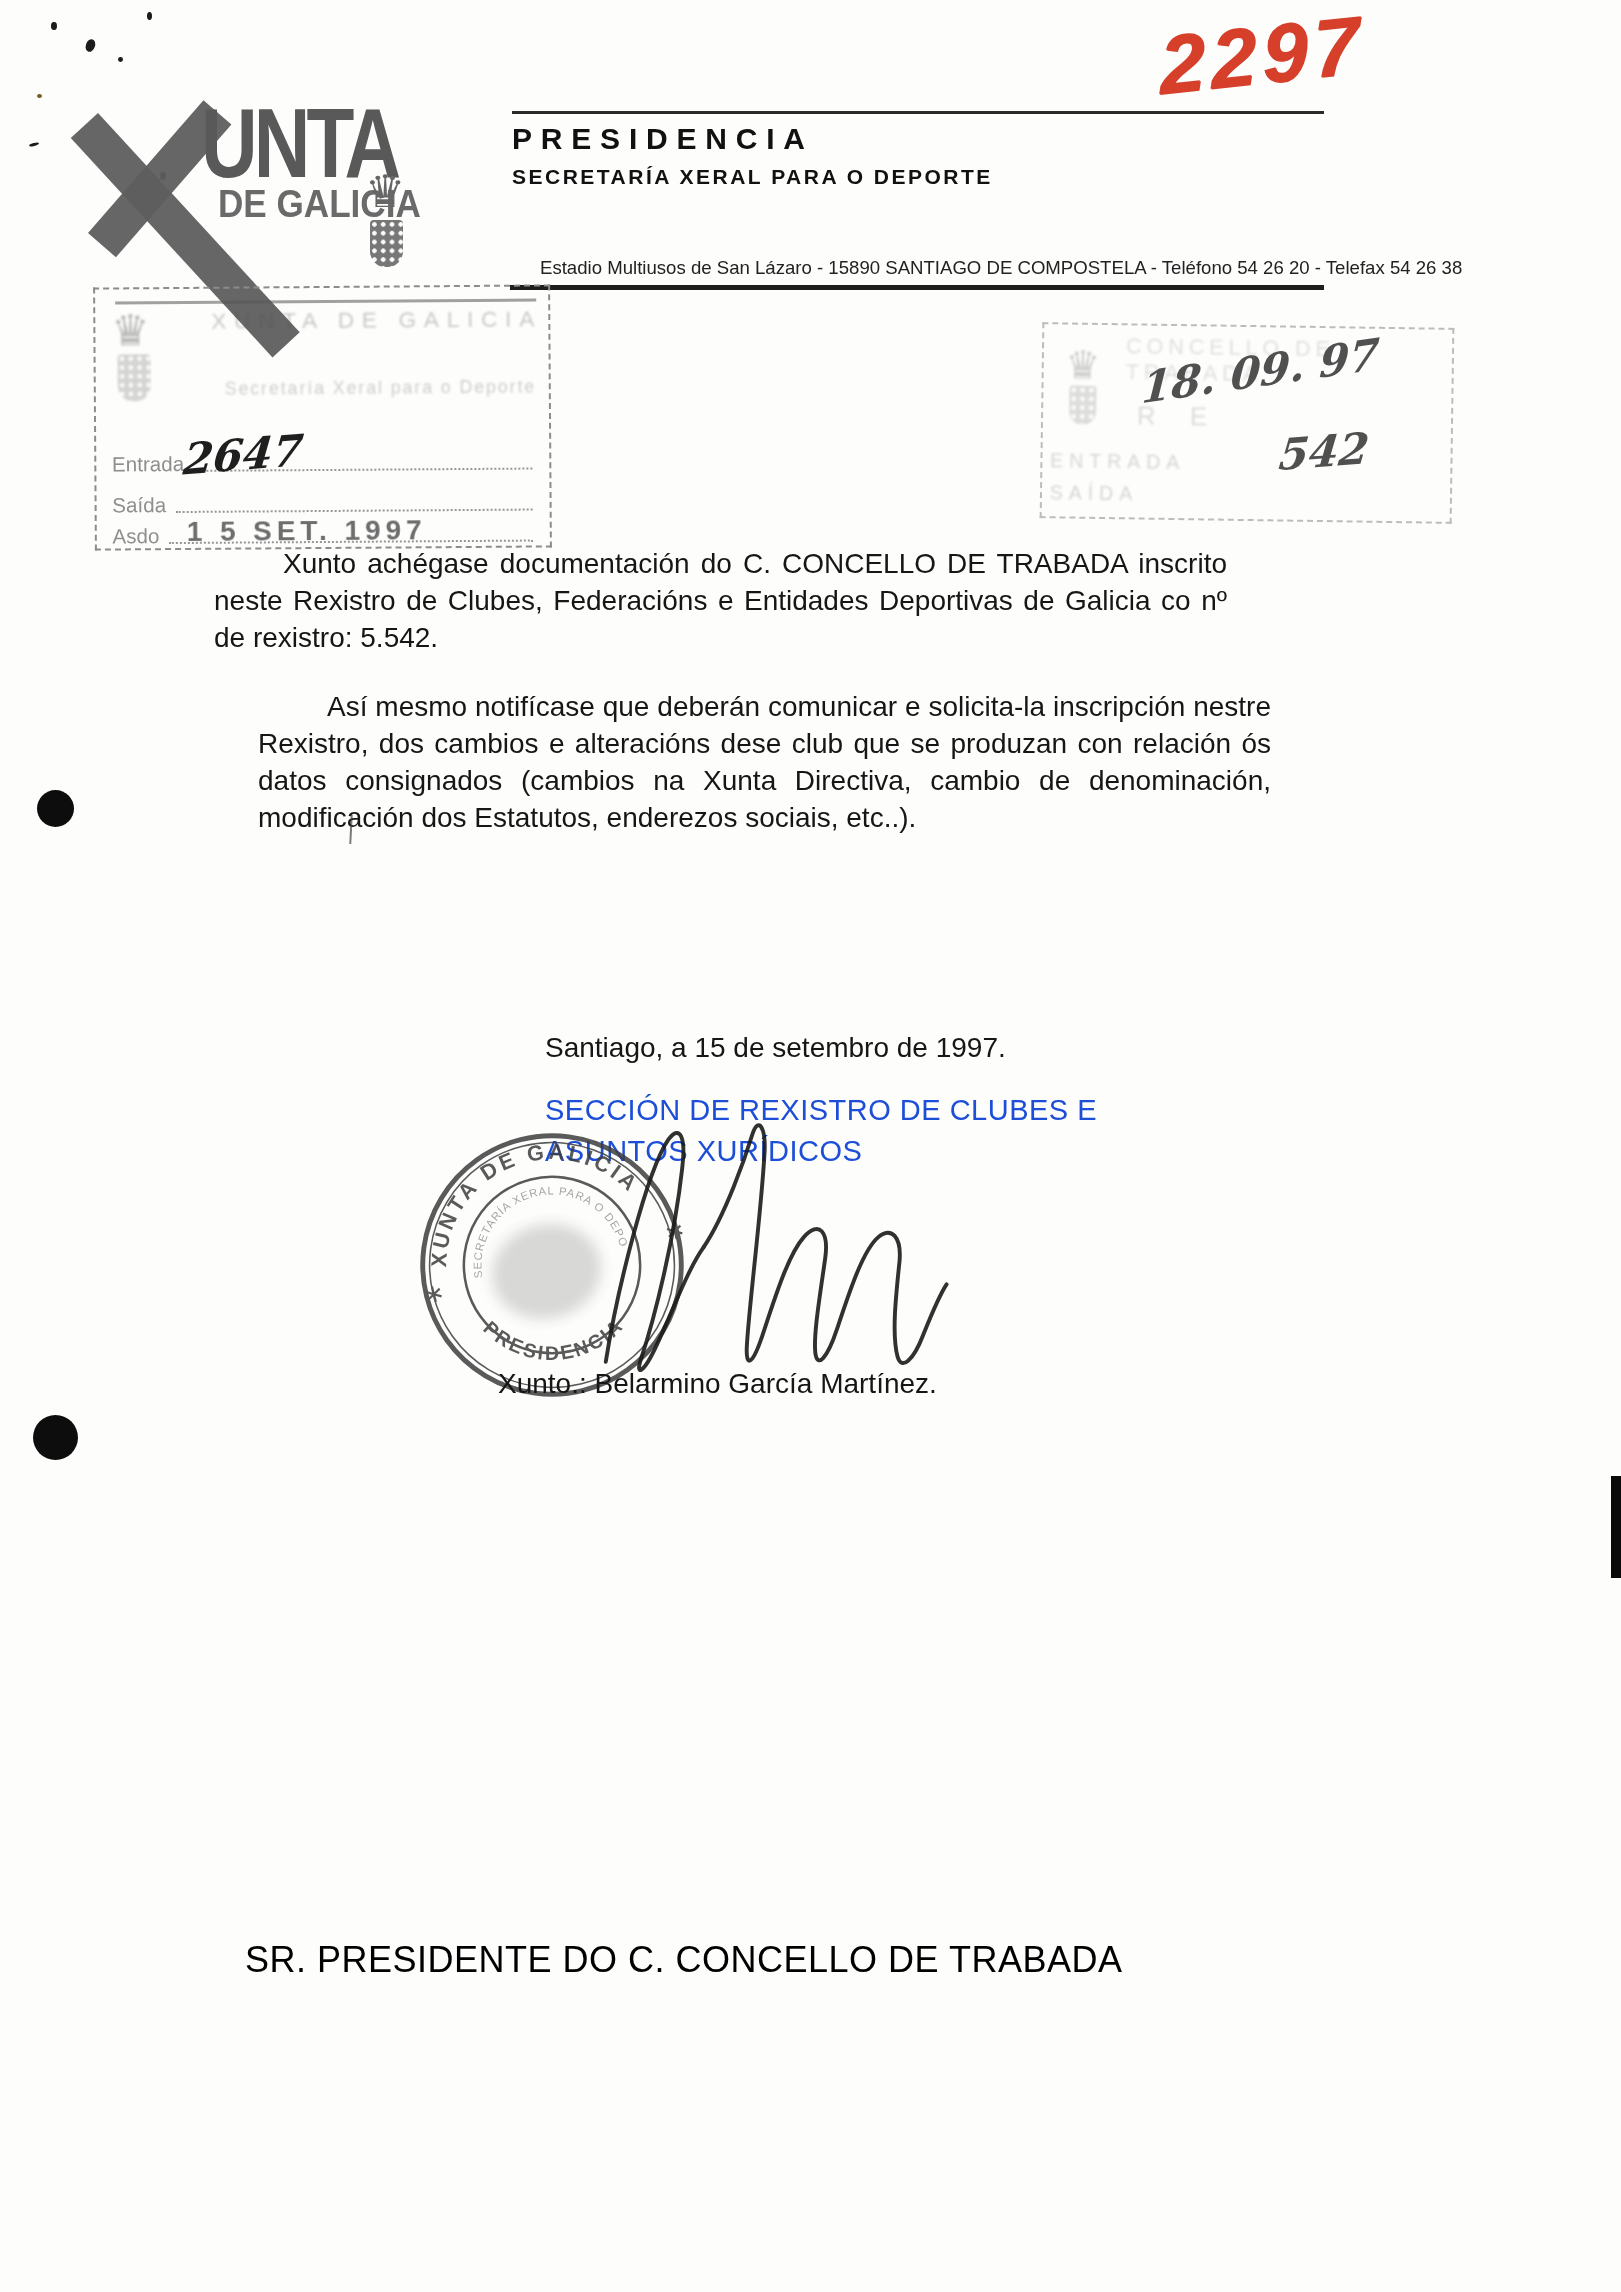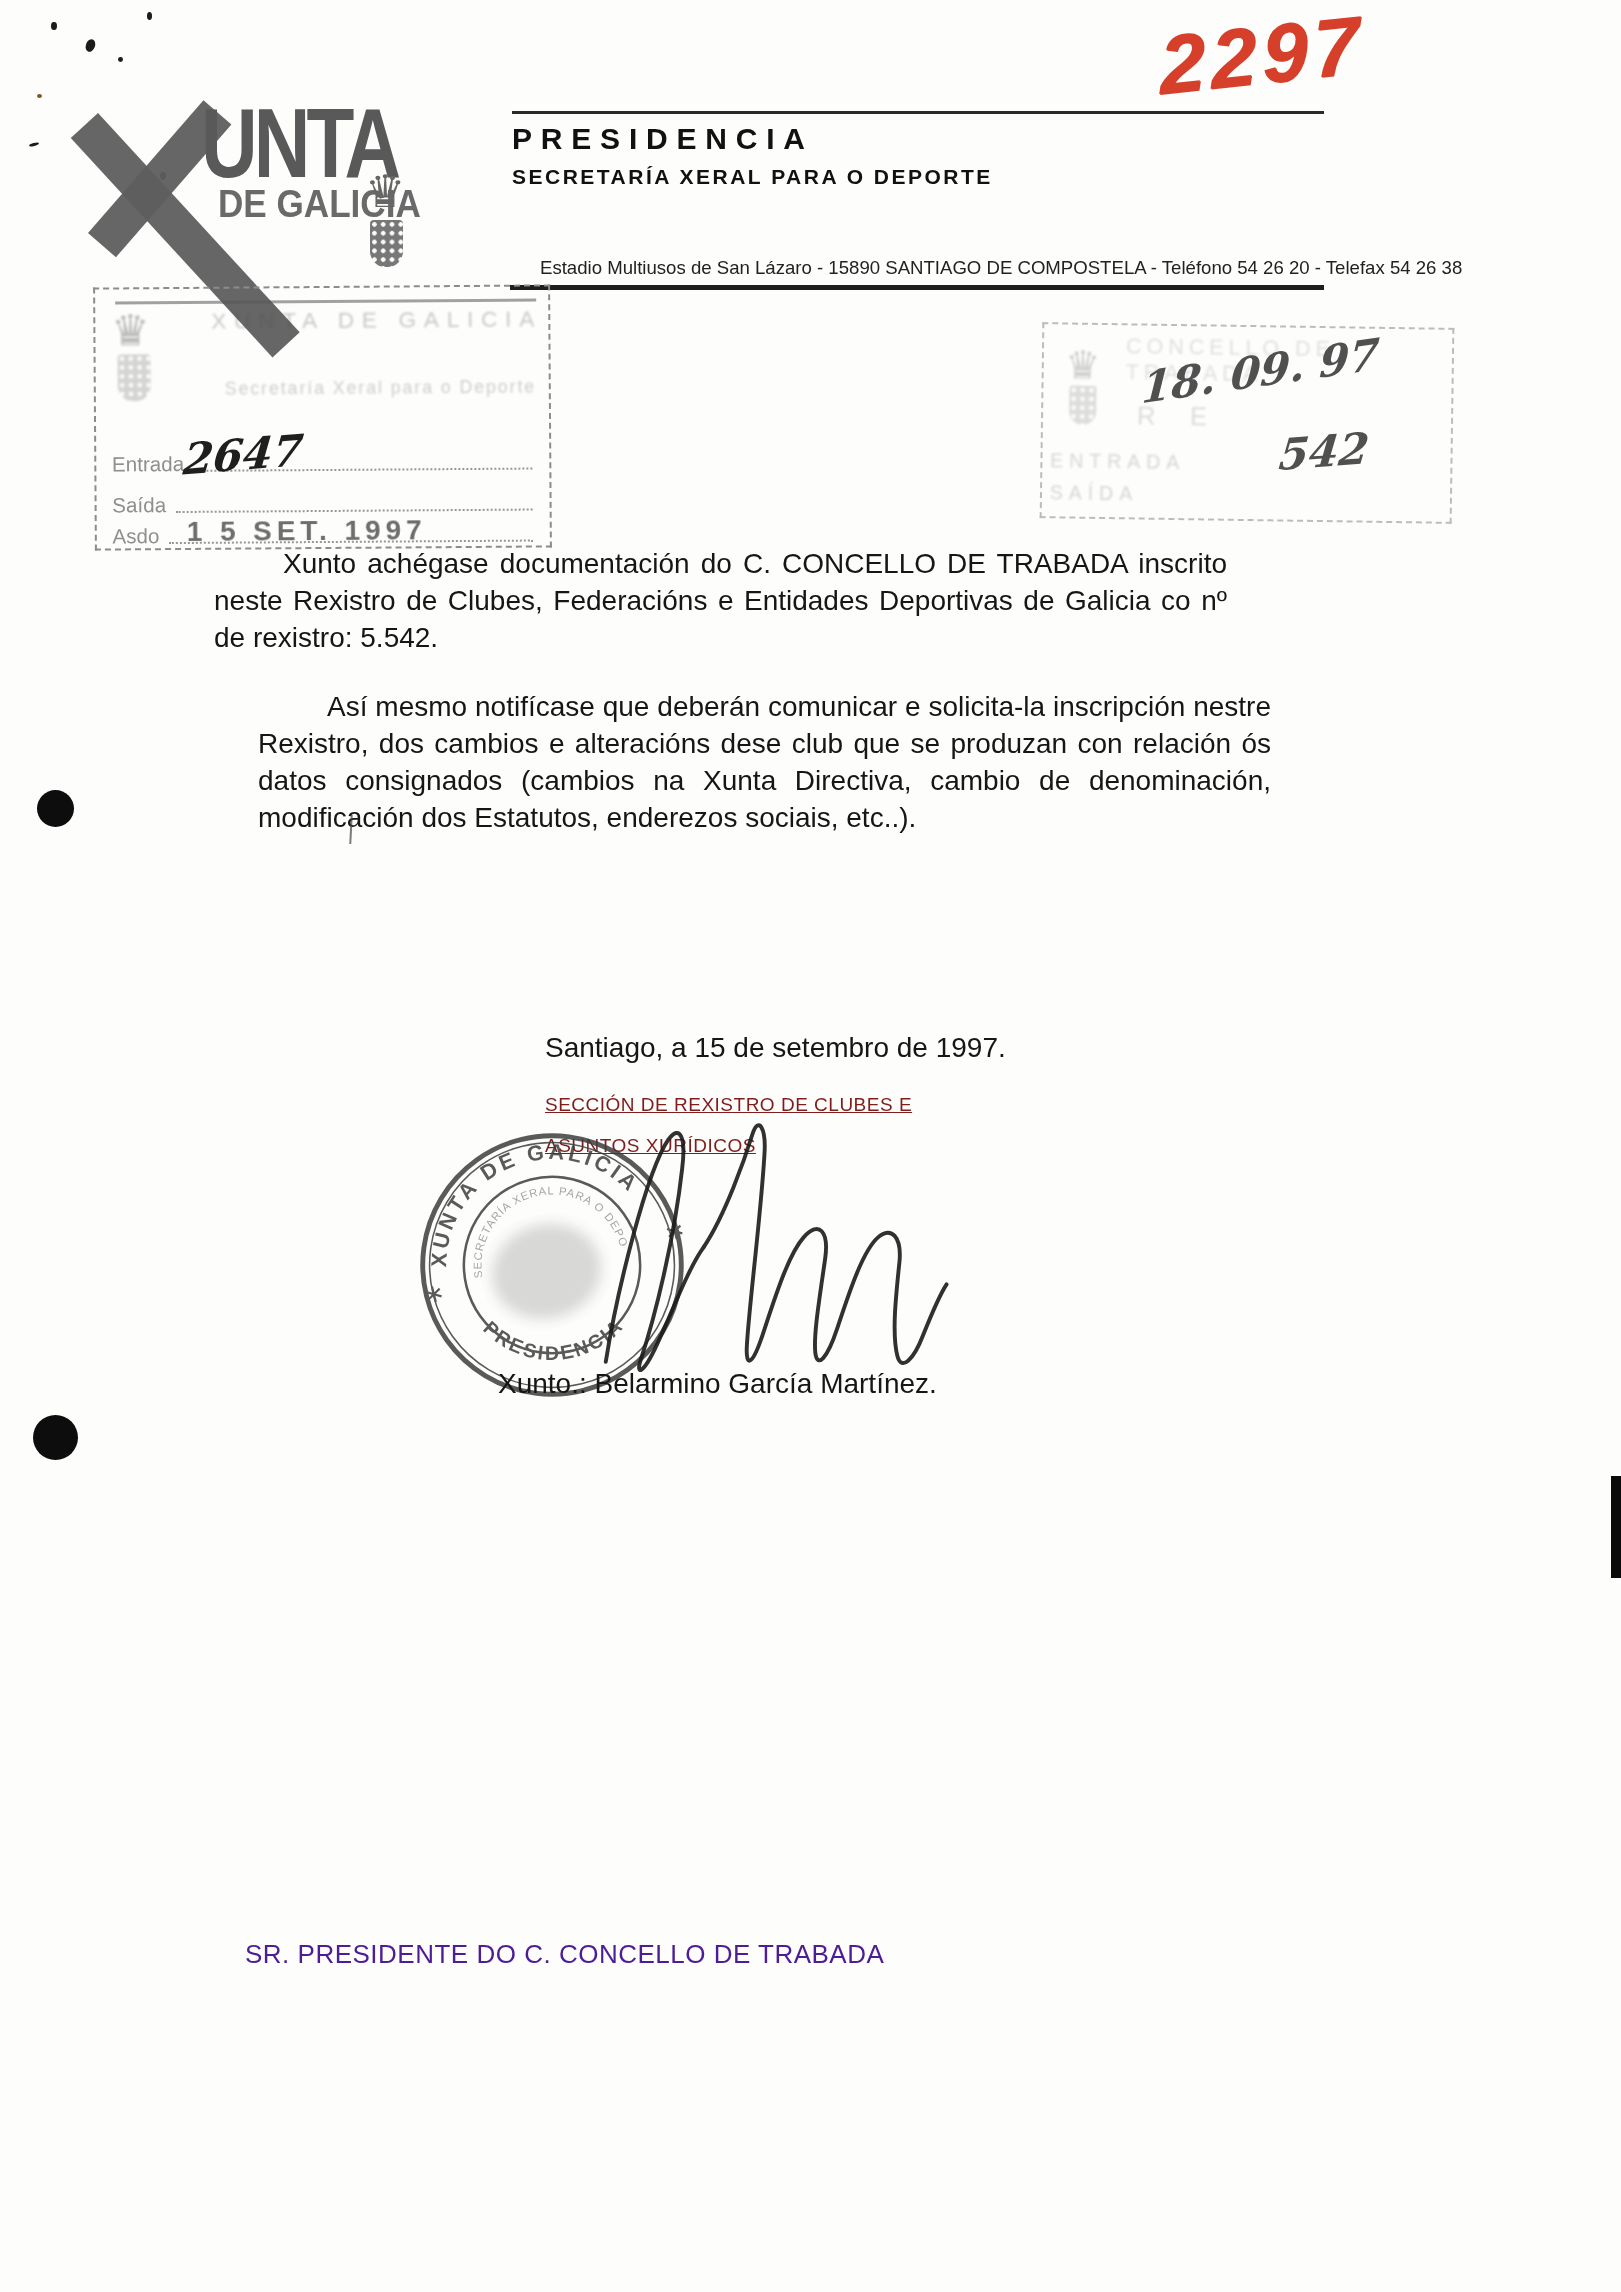--- a/index.html
+++ b/index.html
@@ -62,21 +62,21 @@
     filter:blur(0.4px);
   }
   
   .para{
     width:1013px;font-size:28px;line-height:37px;
     text-align:justify;color:#161616;
   }
   .indent{text-indent:69px;}
   .b{font-weight:400;}
   .plain{font-size:28px;color:#161616;}
-  .uppercase-line{font-size:19px;letter-spacing:0.5px;color:#7f1d1d;text-decoration:underline;}
+  .uppercase-line{font-size:29px;letter-spacing:0.5px;color:#1d4ed8;}
   
   .round-stamp{transform:rotate(-14deg);opacity:.85;}
   .sig{opacity:.9;}
 </style>
 </head>
 <body>
 
 <div class="abs speck" style="left:51px;top:21.6px;width:5.9px;height:8.8px;"></div>
 <div class="abs speck" style="left:86px;top:39px;width:8.8px;height:12.7px;transform:rotate(20deg);"></div>
 <div class="abs speck" style="left:147px;top:11.8px;width:4.9px;height:7.8px;"></div>
@@ -186,14 +186,14 @@
 
 <svg class="abs sig" style="left:578px;top:1112px;" width="412" height="284" viewBox="0 0 420 290">
   <g stroke="#1b1b1b" stroke-width="4" fill="none" stroke-linecap="round">
     <path d="M 28,255 C 40,180 70,60 92,28 C 104,12 110,26 106,58 C 98,130 78,210 64,252 C 58,270 66,268 80,238 C 96,204 112,160 128,138"></path>
     <path d="M 128,138 C 150,105 170,48 178,22 C 184,4 192,16 190,44 C 186,110 174,200 172,240 C 171,262 178,258 188,228 C 200,192 214,146 230,128 C 246,110 256,122 252,150 C 246,192 240,228 242,246 C 244,262 254,252 264,222 C 276,186 290,142 306,128 C 320,116 330,128 328,152 C 324,190 320,228 326,250 C 330,264 342,254 352,228 C 360,208 368,188 376,176"></path>
   </g>
 </svg>
 
 <div class="abs plain" style="left:498px;top:1368px;">Xunto.: Belarmino García Martínez.</div>
 
-<div class="abs" style="left:245px;top:1939px;font-size:26px;letter-spacing:0.5px;color:#4c1d95;">SR. PRESIDENTE DO C. CONCELLO DE TRABADA</div>
+<div class="abs" style="left:245px;top:1939px;font-size:36px;letter-spacing:0.5px;color:#000000;">SR. PRESIDENTE DO C. CONCELLO DE TRABADA</div>
 
 
 </body></html>

